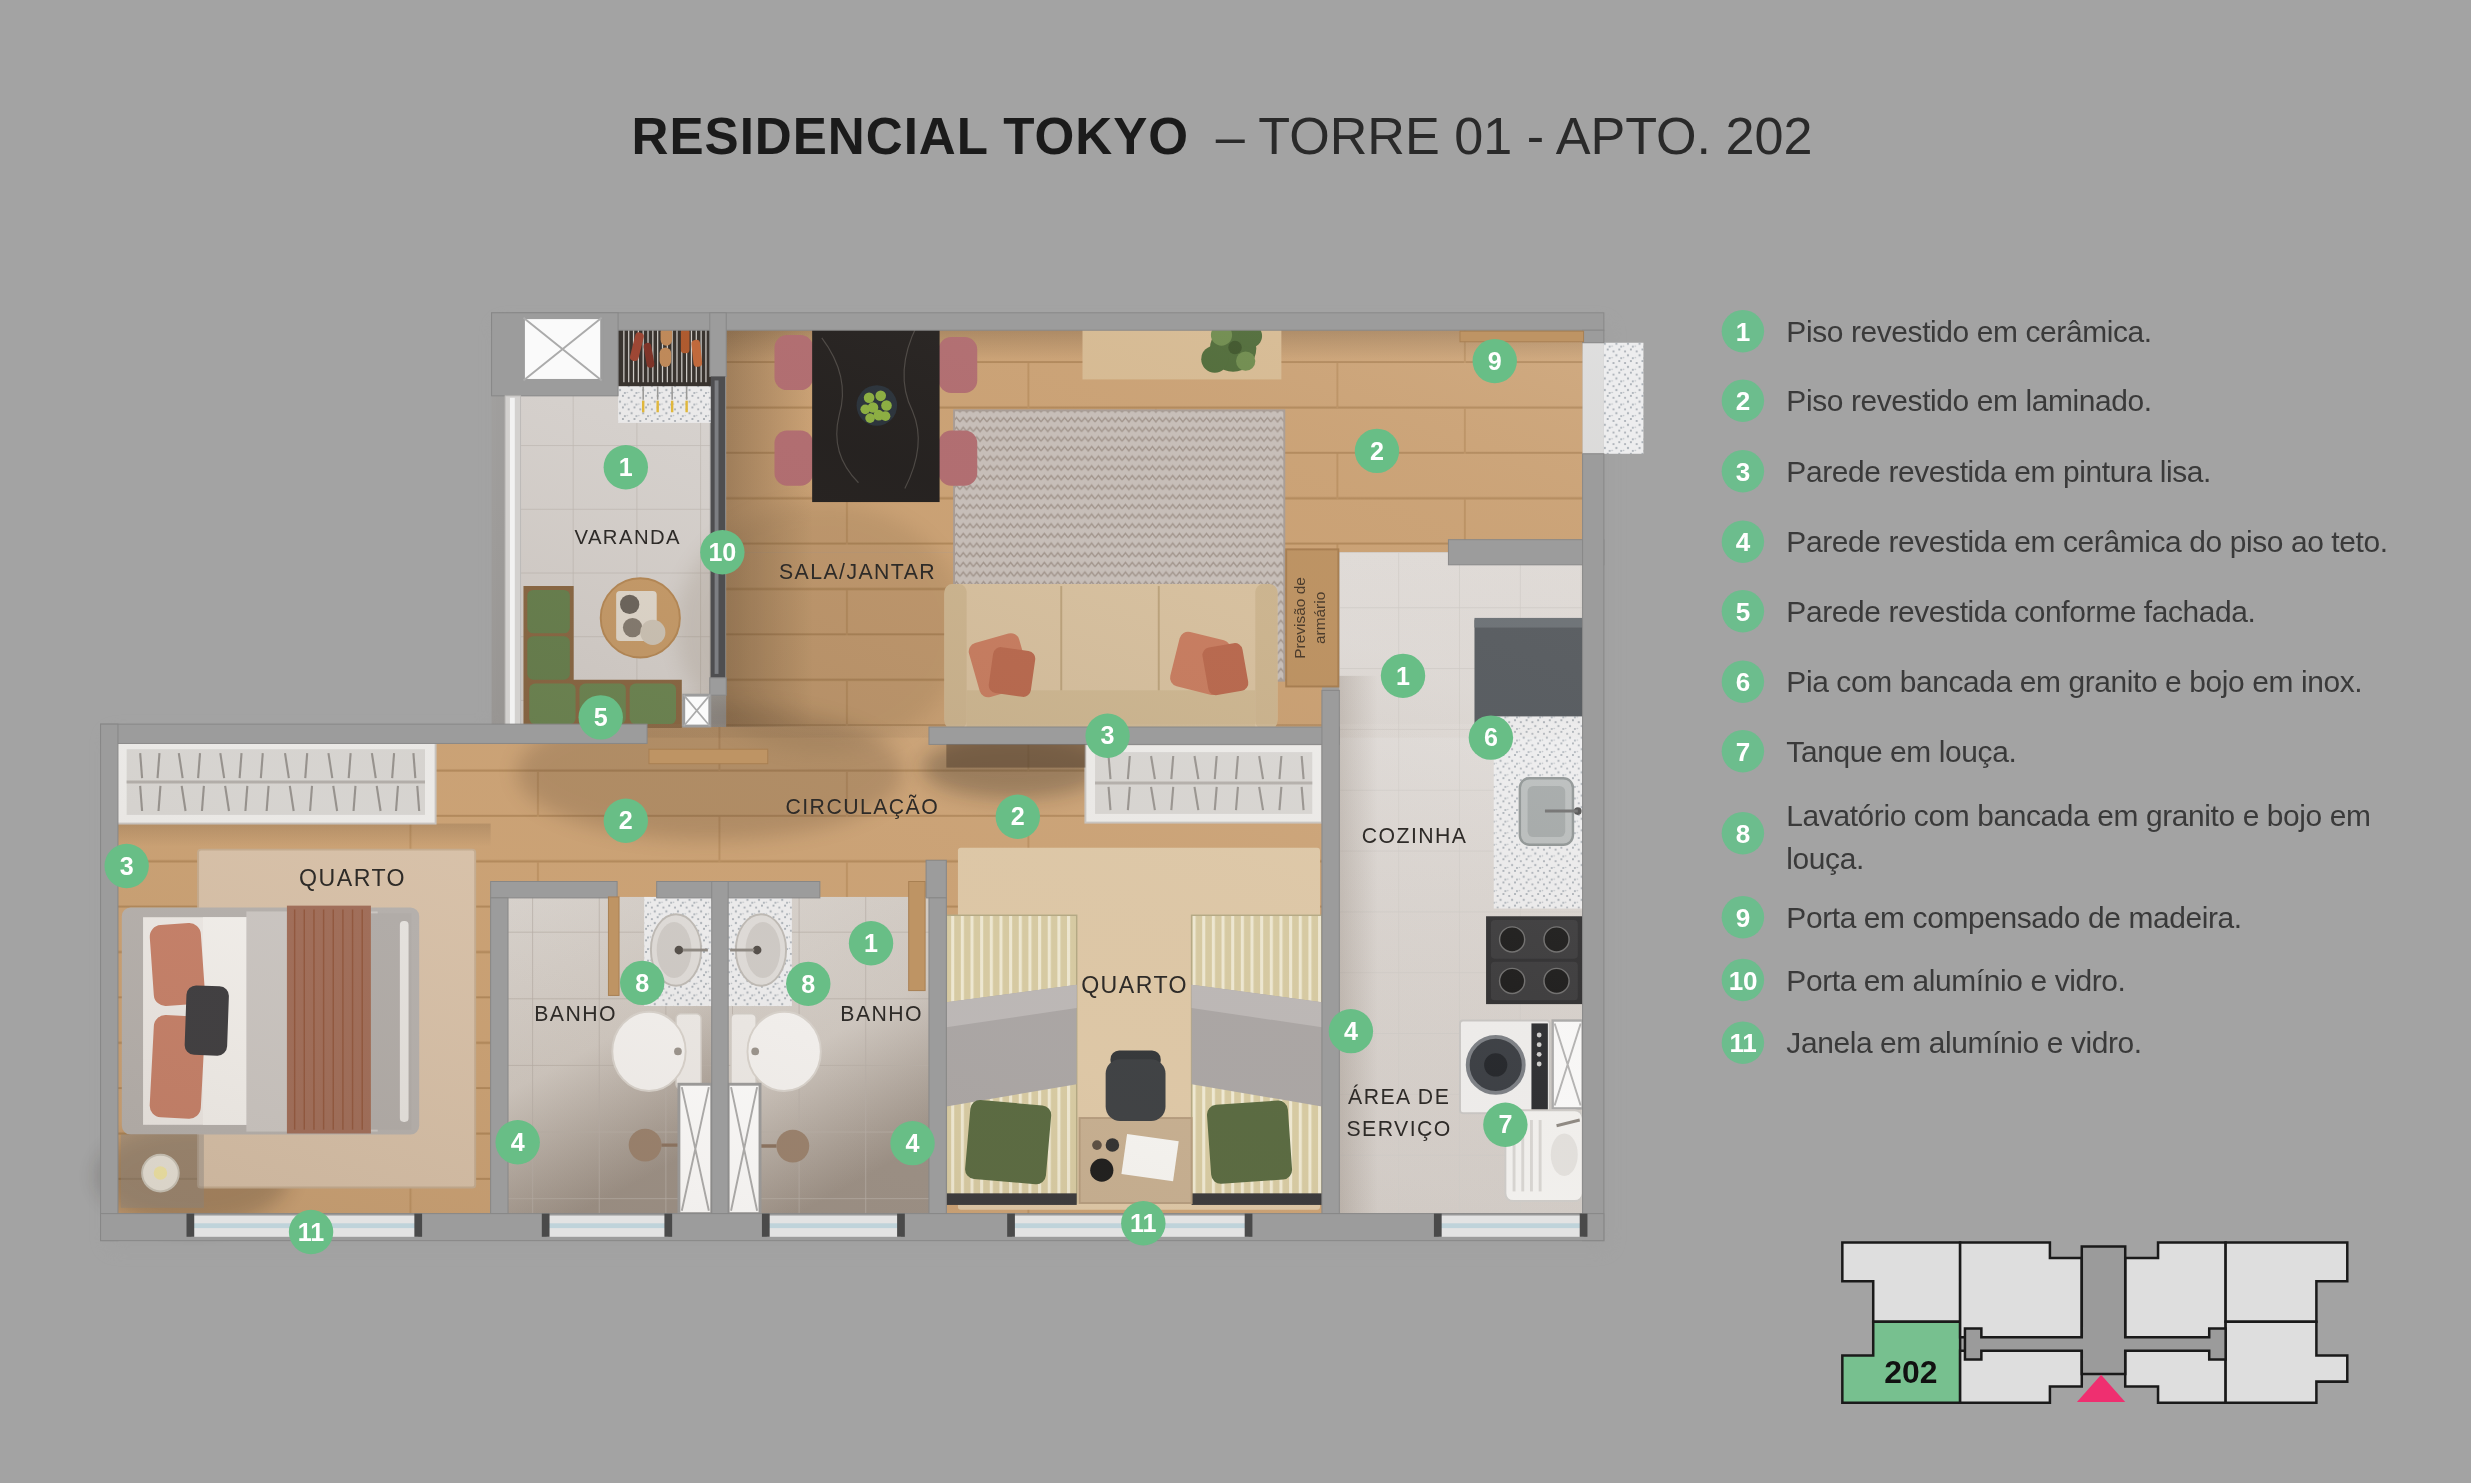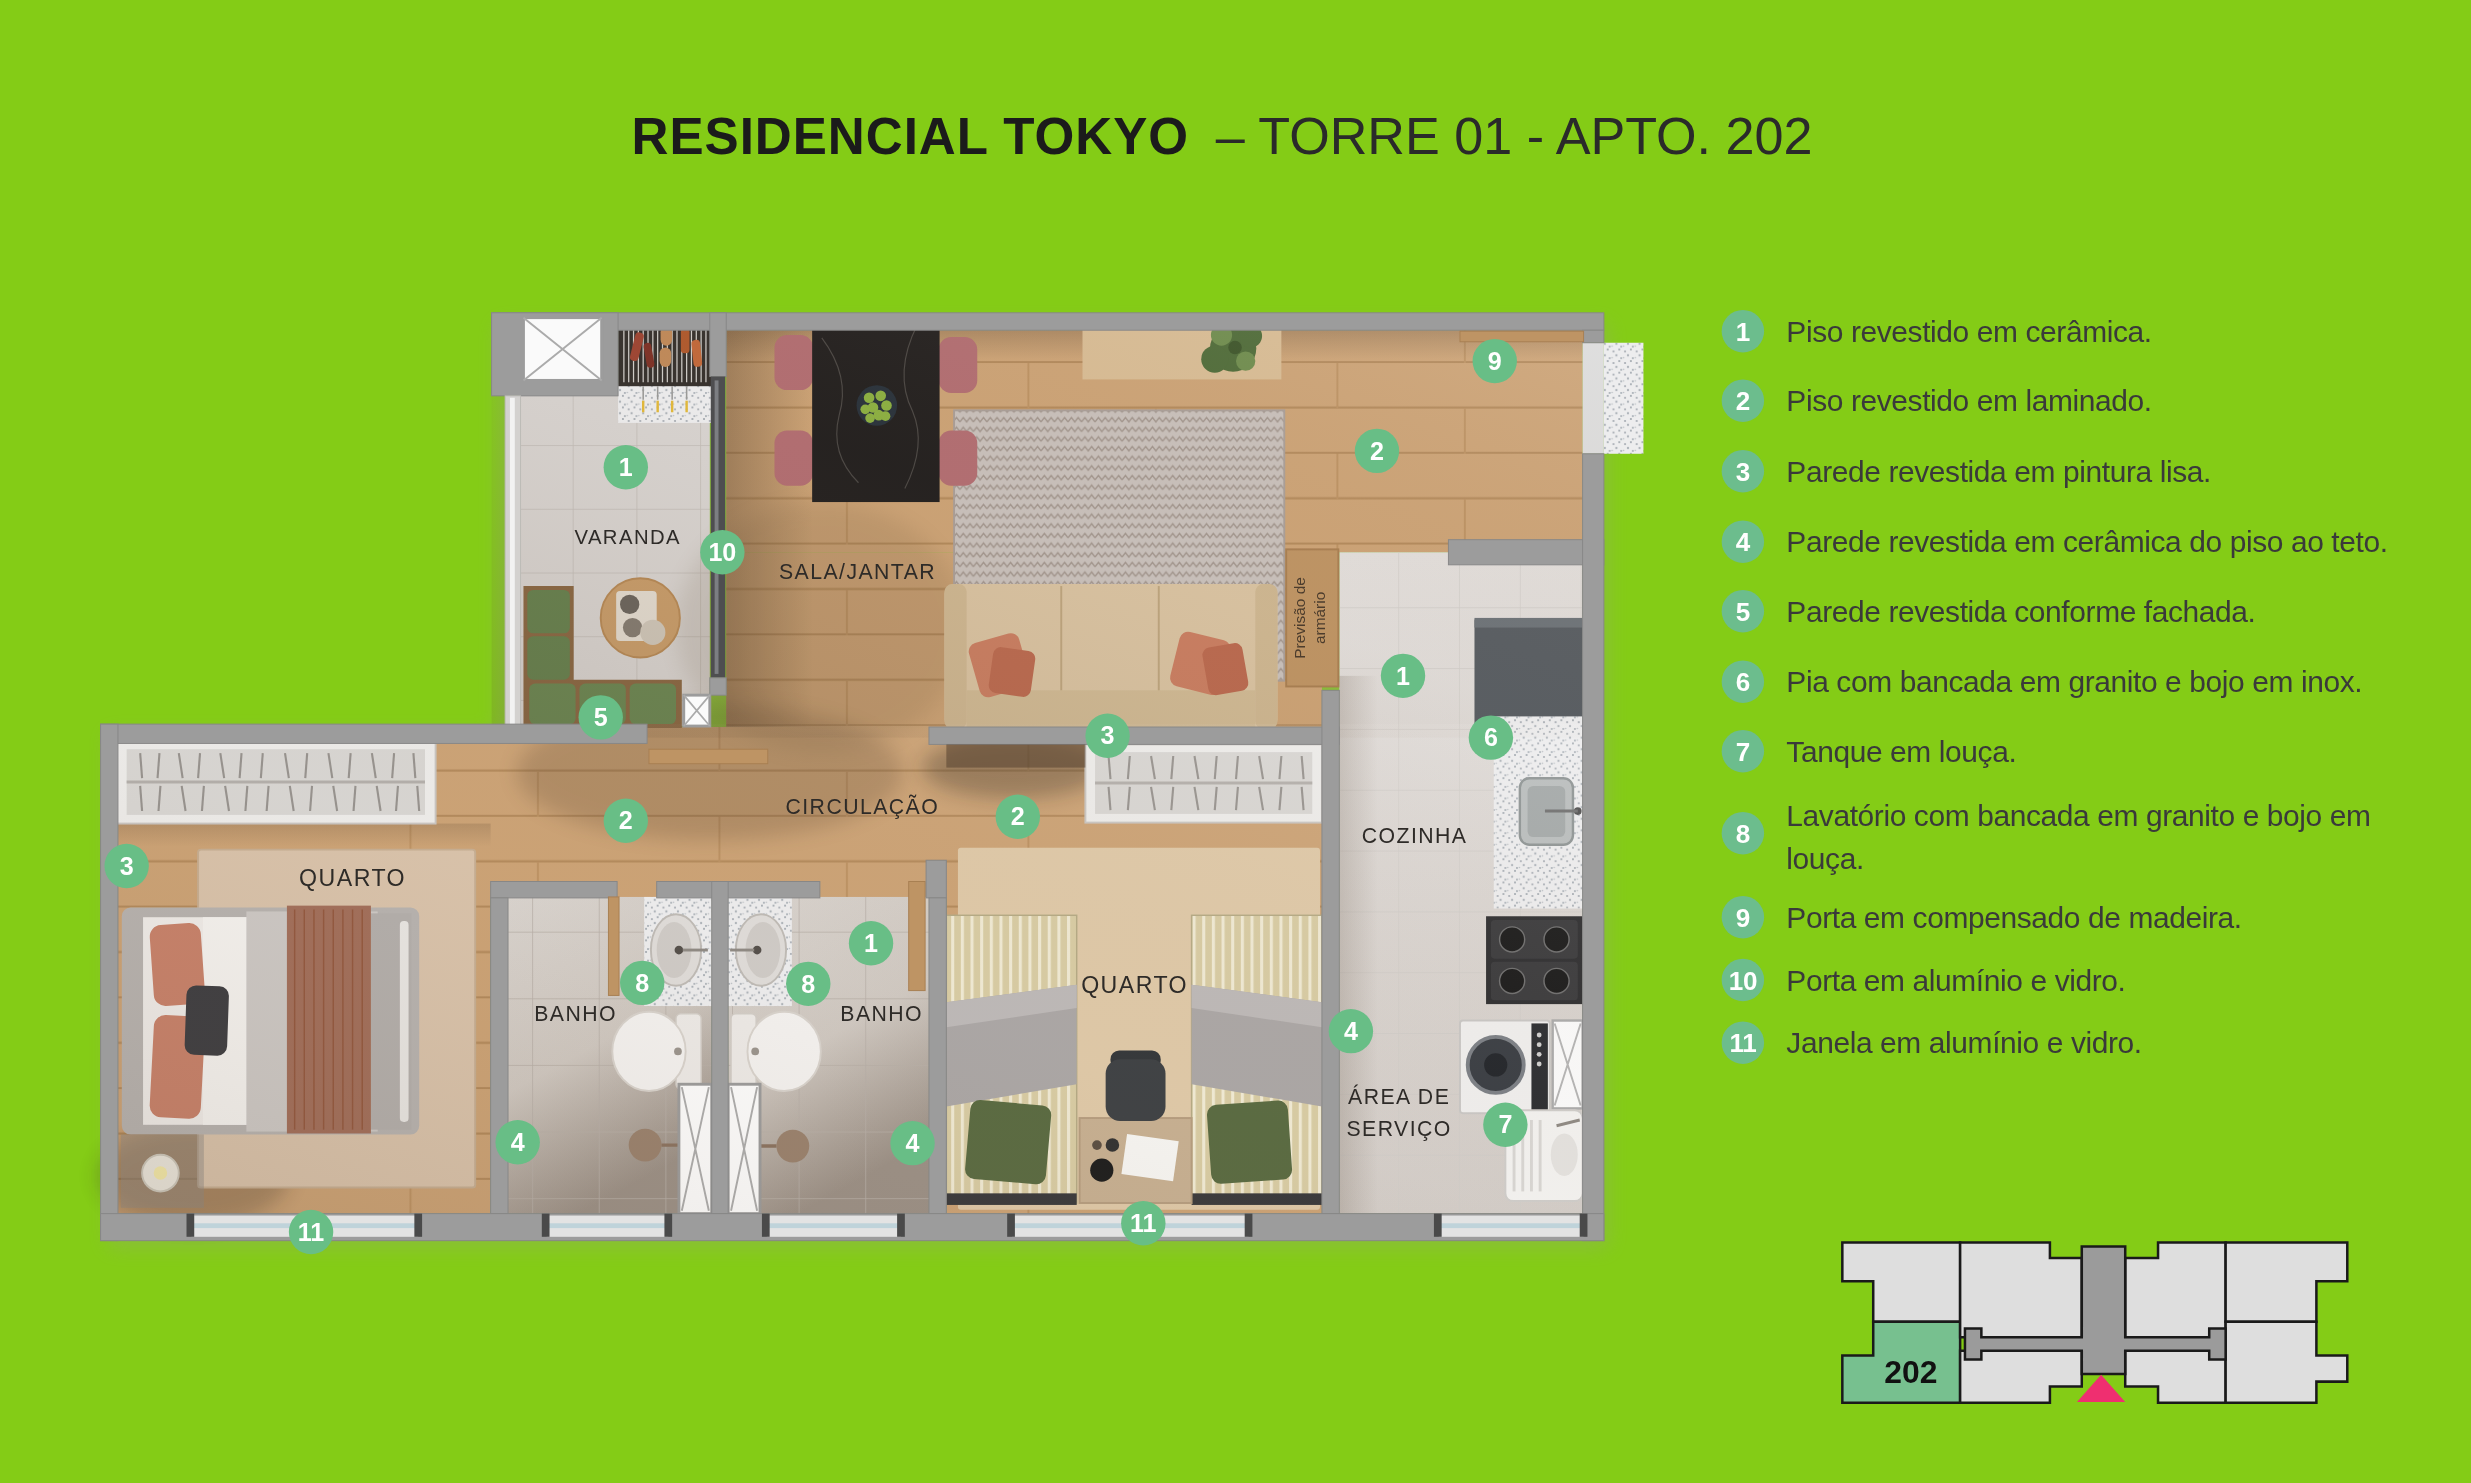--- a/index.html
+++ b/index.html
@@ -1,16 +1,16 @@
 <!DOCTYPE html>
 <html><head>
 <meta charset="utf-8">
 <style>
   html,body{margin:0;padding:0;background:#ffffff;}
-  #page{position:relative;width:2472px;height:1483px;background:#84cc16;overflow:hidden;
+  #page{position:relative;width:2472px;height:1483px;background:#a3a3a3;overflow:hidden;
         font-family:"Liberation Sans", sans-serif;}
   svg{position:absolute;top:0;left:0;}
   text{font-family:"Liberation Sans", sans-serif;}
 </style>
 </head>
 <body>
 <div id="page">
 <svg width="2472" height="1483" viewBox="0 0 2560 1536">
 <defs>
   <pattern id="granite" width="12" height="12" patternUnits="userSpaceOnUse">

